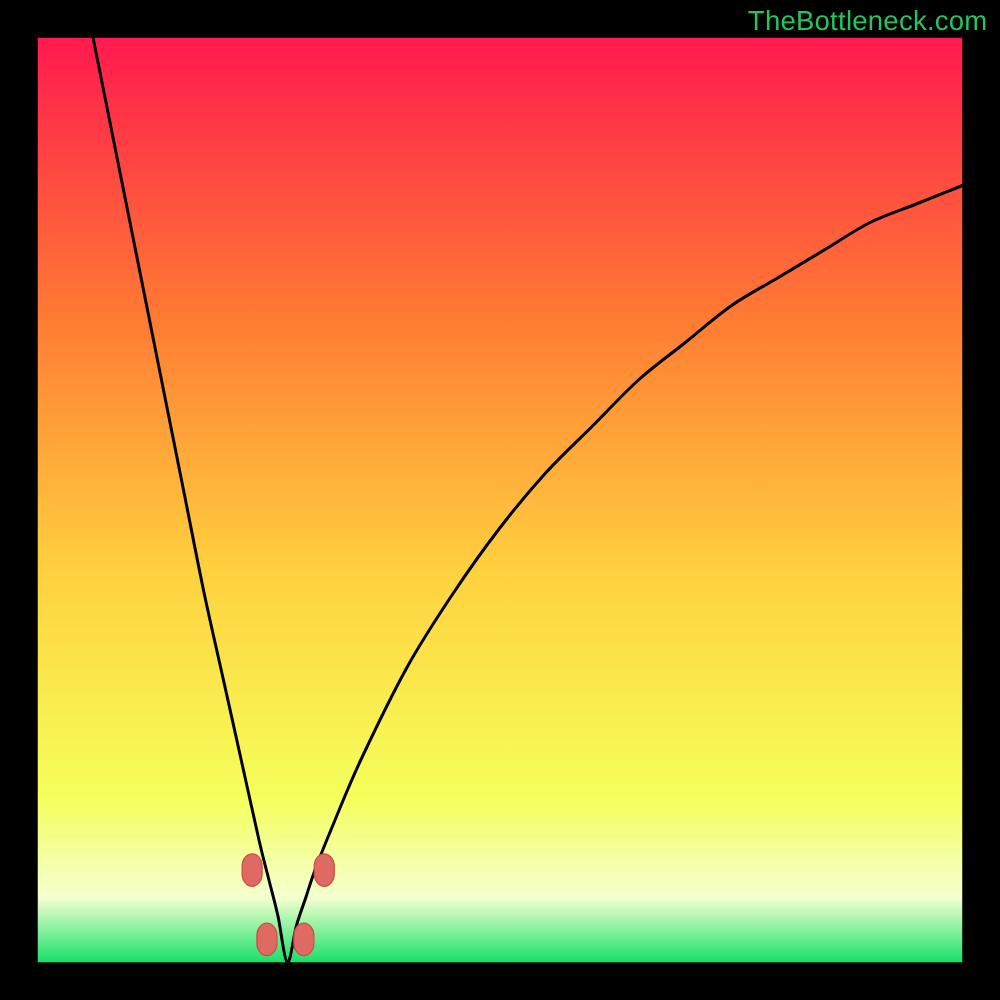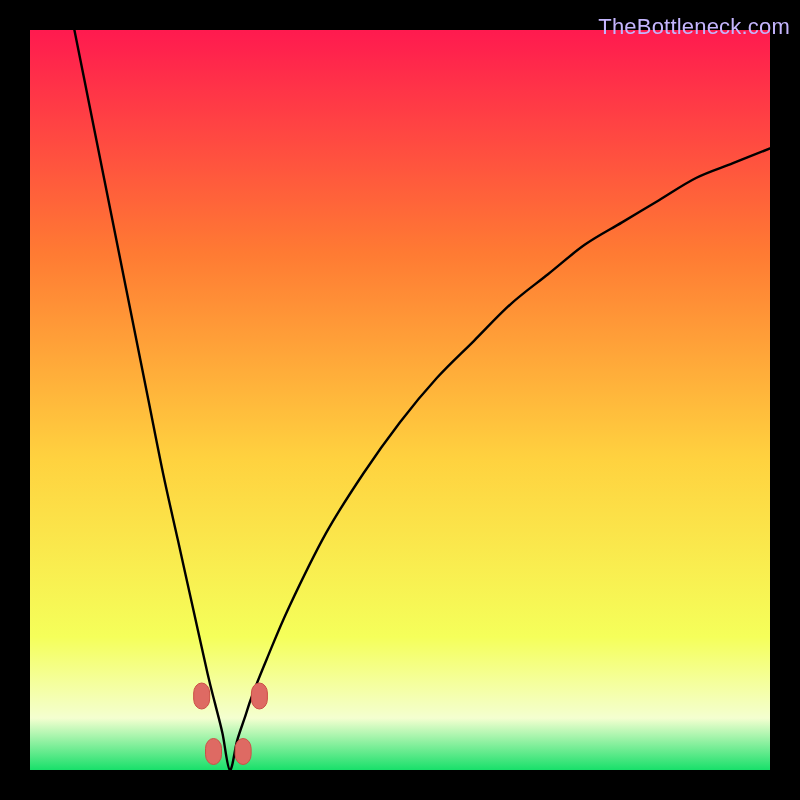--- a/index.html
+++ b/index.html
@@ -23,26 +23,25 @@
     position: absolute;
     left: 0;
     top: 0;
     width: 740px;
     height: 740px;
   }
   #watermark {
     position: absolute;
     top: 4px;
     right: 10px;
-    color: #c4b5fd;
+    color: #22c55e;
     font-size: 22px;
     font-weight: 500;
     letter-spacing: 0.2px;
     user-select: none;
-    margin-top: 10px;
   }
 </style>
 </head>
 <body>
 
 <div id="frame">
   <svg id="plot" viewBox="0 0 740 740">
     <defs>
       <linearGradient id="bg-grad" x1="0" y1="0" x2="0" y2="1">
         <stop id="g0" offset="0%" stop-color="#ff1a4f"></stop>

